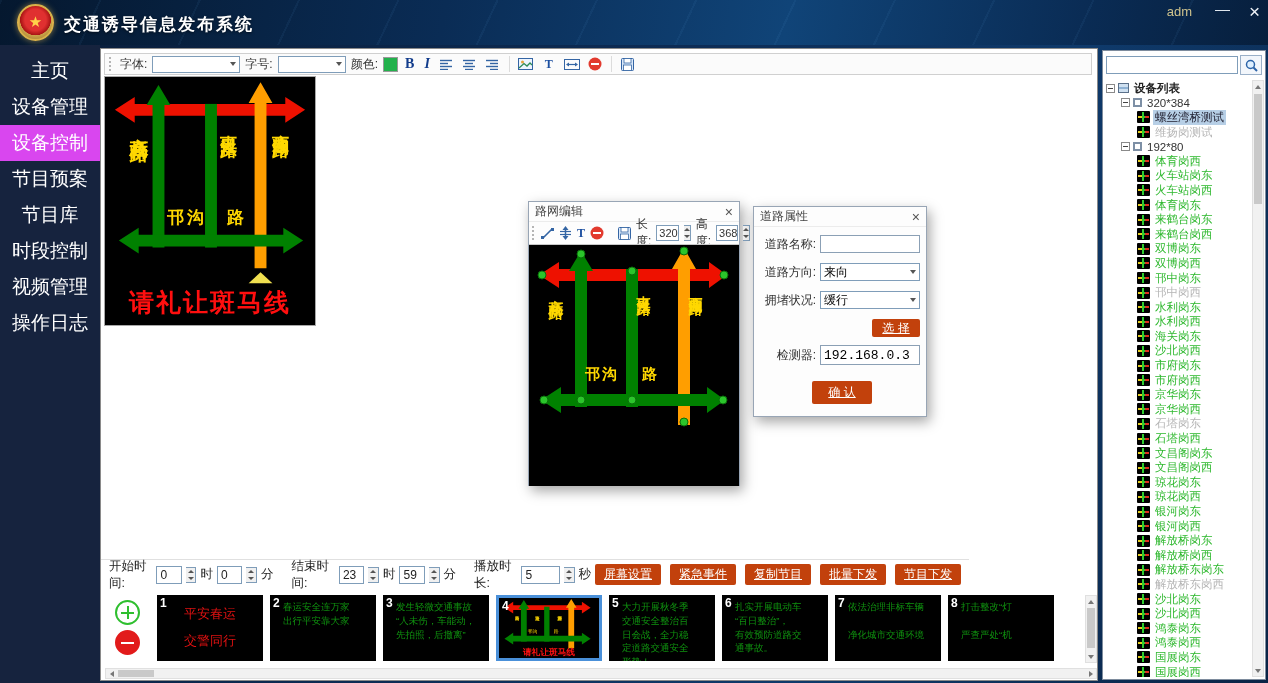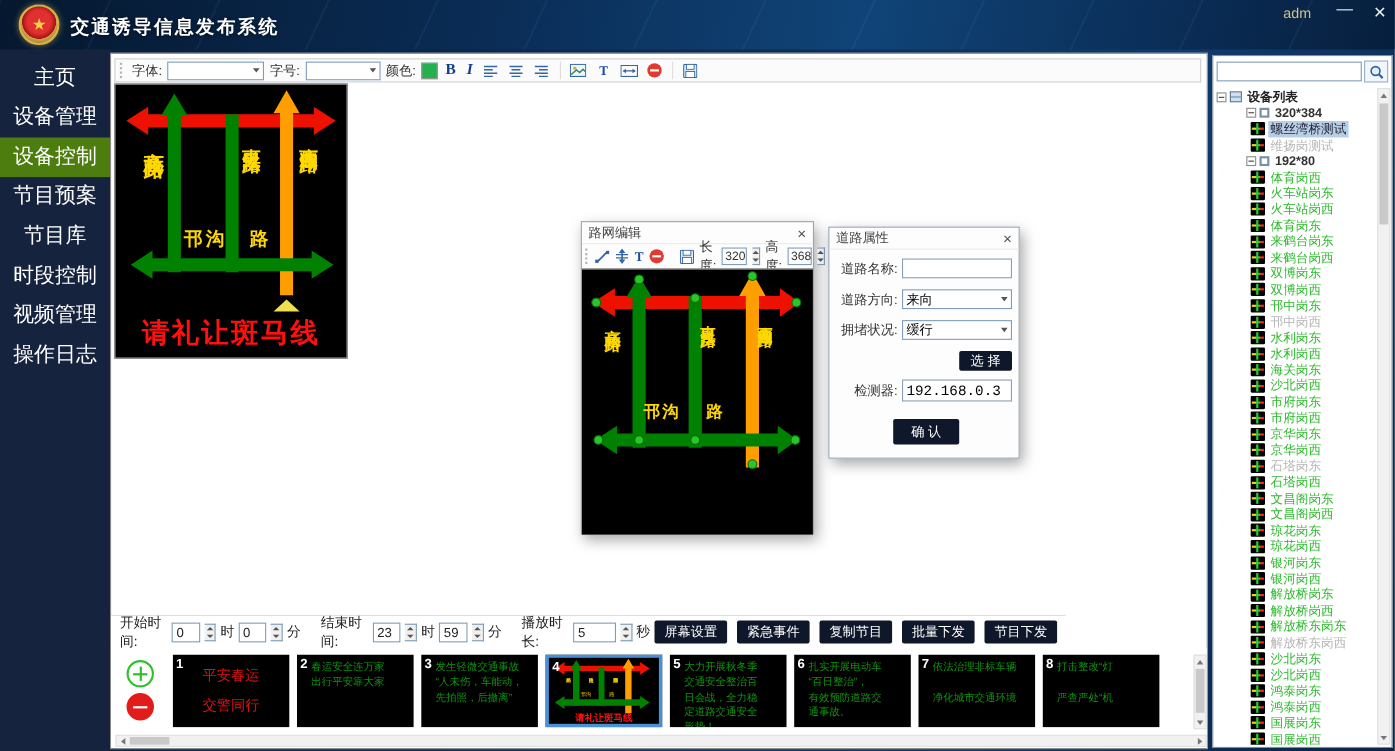--- a/index.html
+++ b/index.html
@@ -19,21 +19,21 @@
            color:#ffd24a; font-size:15px; }
   .app-title { position:absolute; left:64px; top:13px; color:#ffffff; font-size:17px; font-weight:bold;
            letter-spacing:2px; z-index:2; text-shadow:0 1px 3px rgba(0,0,0,.6); }
   .user { position:absolute; right:76px; top:4px; color:#cfc38d; font-size:13px; z-index:2; }
   .win-min { position:absolute; right:38px; top:0px; color:#dfe6ee; font-size:15px; z-index:2; cursor:default; }
   .win-close { position:absolute; right:8px; top:1px; color:#eef2f7; font-size:19px; z-index:2; cursor:default; }
 
   
   .sidebar { position:absolute; left:0; top:45px; width:100px; height:638px; background:#16233e; padding-top:8px; }
   .side-item { height:36px; line-height:36px; text-align:center; color:#ffffff; font-size:19px; cursor:pointer; }
-  .side-item.active { background:#4d7c0f; }
+  .side-item.active { background:#d946ef; }
 
   
   .main { position:absolute; left:100px; top:48px; width:998px; height:633px; background:#ffffff;
           border:1px solid #8a8a8a; }
 
   .toolbar { position:absolute; left:3px; top:4px; width:988px; height:22px; background:#fbfbfb;
           border:1px solid #d0d0d0; display:flex; align-items:center; font-size:12px; color:#333; gap:5px; padding:0 4px; }
   .grip { width:4px; height:14px; border-left:2px dotted #b5b5b5; margin-right:2px; }
   .combo { border:1px solid #7f9db9; background:#fff; height:17px; display:flex; align-items:center;
           padding:0 3px; }
@@ -70,22 +70,22 @@
   .spin i.up::before { content:""; border-bottom:3px solid #555; border-left:3px solid transparent; border-right:3px solid transparent; }
   .spin i.dn::before { content:""; border-top:3px solid #555; border-left:3px solid transparent; border-right:3px solid transparent; }
   .ed-canvas { position:relative; width:210px; height:242px; background:#000; border-top:1px solid #c8c8c8; }
 
   .dlg-props { left:652px; top:157px; width:174px; height:211px; font-size:12px; }
   .prow { position:absolute; display:flex; align-items:center; }
   .plabel { width:62px; text-align:right; color:#333; margin-right:4px; }
   .pinput { width:100px; height:18px; border:1px solid #8ba0b5; background:#fff; font-size:12px; padding:0 3px;
           font-family:Liberation Mono, monospace; }
   .pcombo { width:100px; height:18px; }
-  .btn-blue { background:#0f172a; color:#fff; border:none; font-size:12px; border-radius:2px;
-          cursor:pointer; font-family:"Liberation Sans","DejaVu Sans",sans-serif; }
+  .btn-blue { background:#c2410c; color:#fff; border:none; font-size:12px; border-radius:2px;
+          cursor:pointer; font-family:"Liberation Sans","DejaVu Sans",sans-serif;text-decoration:underline; }
 
   
   .schedule { position:absolute; left:0px; top:510px; width:868px; height:30px; background:#fff;
           border-top:1px solid #e0e0e0; display:flex; align-items:center; font-size:12.5px; color:#222;
           padding:0 8px; gap:4px; }
   .tbox { width:30px; height:18px; border:1px solid #7f9db9; background:#fff; display:flex; align-items:center;
           padding-left:3px; font-size:12px; }
   .tbox.wide { width:46px; }
   .sch-btns { margin-left:auto; display:flex; gap:9px; }
   .sch-btns .btn-blue { width:66px; height:21px; }
@@ -124,21 +124,21 @@
   .search-input { position:absolute; left:3px; top:5px; width:132px; height:18px; border:1px solid #7f9db9;
           font-size:12px; padding:0 3px; }
   .search-btn { position:absolute; right:3px; top:4px; width:22px; height:20px; background:#f2f6fb;
           border:1px solid #9ab0c8; display:flex; align-items:center; justify-content:center; cursor:pointer; }
   .tree { position:absolute; left:1px; top:30px; right:16px; bottom:2px; overflow:hidden; font-size:11.5px;
           background-image:repeating-linear-gradient(to bottom,#c4c4c4 0 1px,transparent 1px 3px),
                            repeating-linear-gradient(to bottom,#c4c4c4 0 1px,transparent 1px 3px);
           background-size:1px 96%,1px 88%; background-position:7px 4px,23px 16px; background-repeat:no-repeat; }
   .trow { height:14.6px; display:flex; align-items:center; white-space:nowrap; cursor:pointer; background:#fff; }
   .trow.root { padding-left:2px; font-weight:bold; color:#222; }
-  .trow.group { padding-left:29px; color:#333;font-weight:bold; }
+  .trow.group { padding-left:17px; color:#333; }
   .trow.dev { padding-left:33px; }
   .expander { display:none; width:9px; height:9px; border:1px solid #8a8a8a; background:#fff; position:relative;
           margin-right:3px; flex:0 0 auto; }
   .expander::after { content:""; position:absolute; left:1px; right:1px; top:3px; height:1px; background:#444; }
   .trow.root .expander, .trow.group .expander { display:inline-block; }
   .nicon { flex:0 0 auto; margin-right:3px; position:relative; }
   .trow.root .nicon { width:11px; height:10px; border:1px solid #5a708a;
           background:linear-gradient(#cfe0f0 0 3px,#8fb2d4 3px 5px,#cfe0f0 5px); }
   .trow.group .nicon { width:9px; height:9px; border-left:2px solid #7d8fa5; border-top:2px solid #7d8fa5;
           border-right:2px solid #7d8fa5; border-bottom:2px solid #7d8fa5; background:#fff; }

